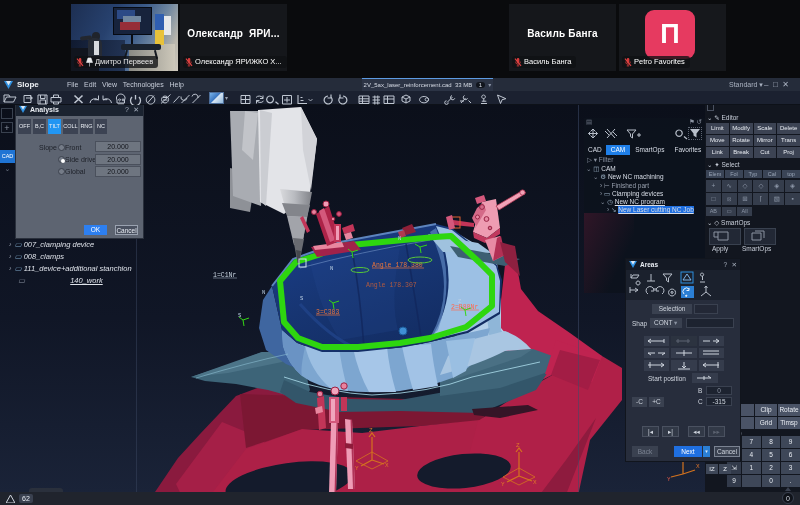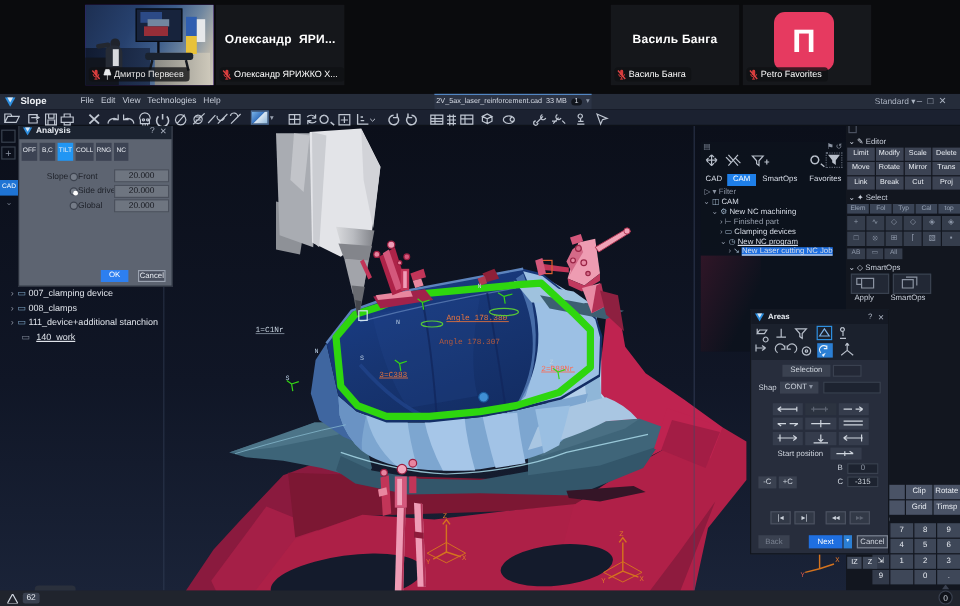--- a/index.html
+++ b/index.html
@@ -407,25 +407,25 @@
     </span>
     <span class="abs" style="left:49px;top:52px;color:#1d2028;">Side drive</span>
     <div class="abs" style="left:79px;top:50px;width:46px;height:11px;background:#6e7580;border:1px solid #4a505c;color:#14161c;text-align:center;line-height:10px;">20.000</div>
     <span class="abs" style="left:42px;top:64px;width:7px;height:7px;border:1px solid #3c424e;border-radius:50%;background:#757c88;"></span>
     <span class="abs" style="left:49px;top:64px;color:#1d2028;">Global</span>
     <div class="abs" style="left:79px;top:62px;width:46px;height:11px;background:#6e7580;border:1px solid #4a505c;color:#14161c;text-align:center;line-height:10px;">20.000</div>
     <div class="abs" style="left:68px;top:121px;width:23px;height:10px;background:#2d7ff0;color:#fff;text-align:center;line-height:10px;font-size:6.5px;">OK</div>
     <div class="abs" style="left:99px;top:121px;width:23px;height:10px;background:#4a5160;border:1px solid #9aa2b0;color:#e8ecf2;text-align:center;line-height:9px;font-size:6.5px;">Cancel</div>
   </div>
 
-  <div class="panel" style="left:0;top:240px;width:230px;color:#dfe3ea;font-size:7.5px;">
+  <div class="panel" style="left:0;top:240px;width:230px;color:#dfe3ea;font-size:7.5px;font-style:italic;">
     <div style="height:12px;"><span style="color:#8b93a2;margin:0 3px 0 9px;">›</span><span style="color:#7fa8c8;">▭</span> 007_clamping device</div>
     <div style="height:12px;"><span style="color:#8b93a2;margin:0 3px 0 9px;">›</span><span style="color:#7fa8c8;">▭</span> 008_clamps</div>
     <div style="height:12px;"><span style="color:#8b93a2;margin:0 3px 0 9px;">›</span><span style="color:#7fa8c8;">▭</span> 111_device+additional stanchion</div>
-    <div style="height:12px;"><span style="color:#8b93a2;margin:0 3px 0 18px;">▭</span> <span style="text-decoration:underline;">140_work</span></div>
+    <div style="height:12px;"><span style="color:#8b93a2;margin:0 3px 0 18px;">▭</span> <span style="text-decoration:underline;margin-left:40px;">140_work</span></div>
   </div>
 
   <div class="panel" style="left:705px;top:103px;width:95px;height:389px;background:#12161f;color:#c9cfda;font-size:6.5px;">
     <div class="abs" style="left:2px;top:1px;width:7px;height:7px;border:1px solid #4a5160;"></div>
     <div class="abs" style="left:2px;top:11px;">⌄ ✎ Editor</div>
     <div class="abs" style="left:1px;top:20px;width:94px;display:grid;grid-template-columns:repeat(4,1fr);gap:1px;">
       <div class="btn" style="line-height:11px;font-size:6px;">Limit</div>
       <div class="btn" style="line-height:11px;font-size:6px;">Modify</div>
       <div class="btn" style="line-height:11px;font-size:6px;">Scale</div>
       <div class="btn" style="line-height:11px;font-size:6px;">Delete</div>

